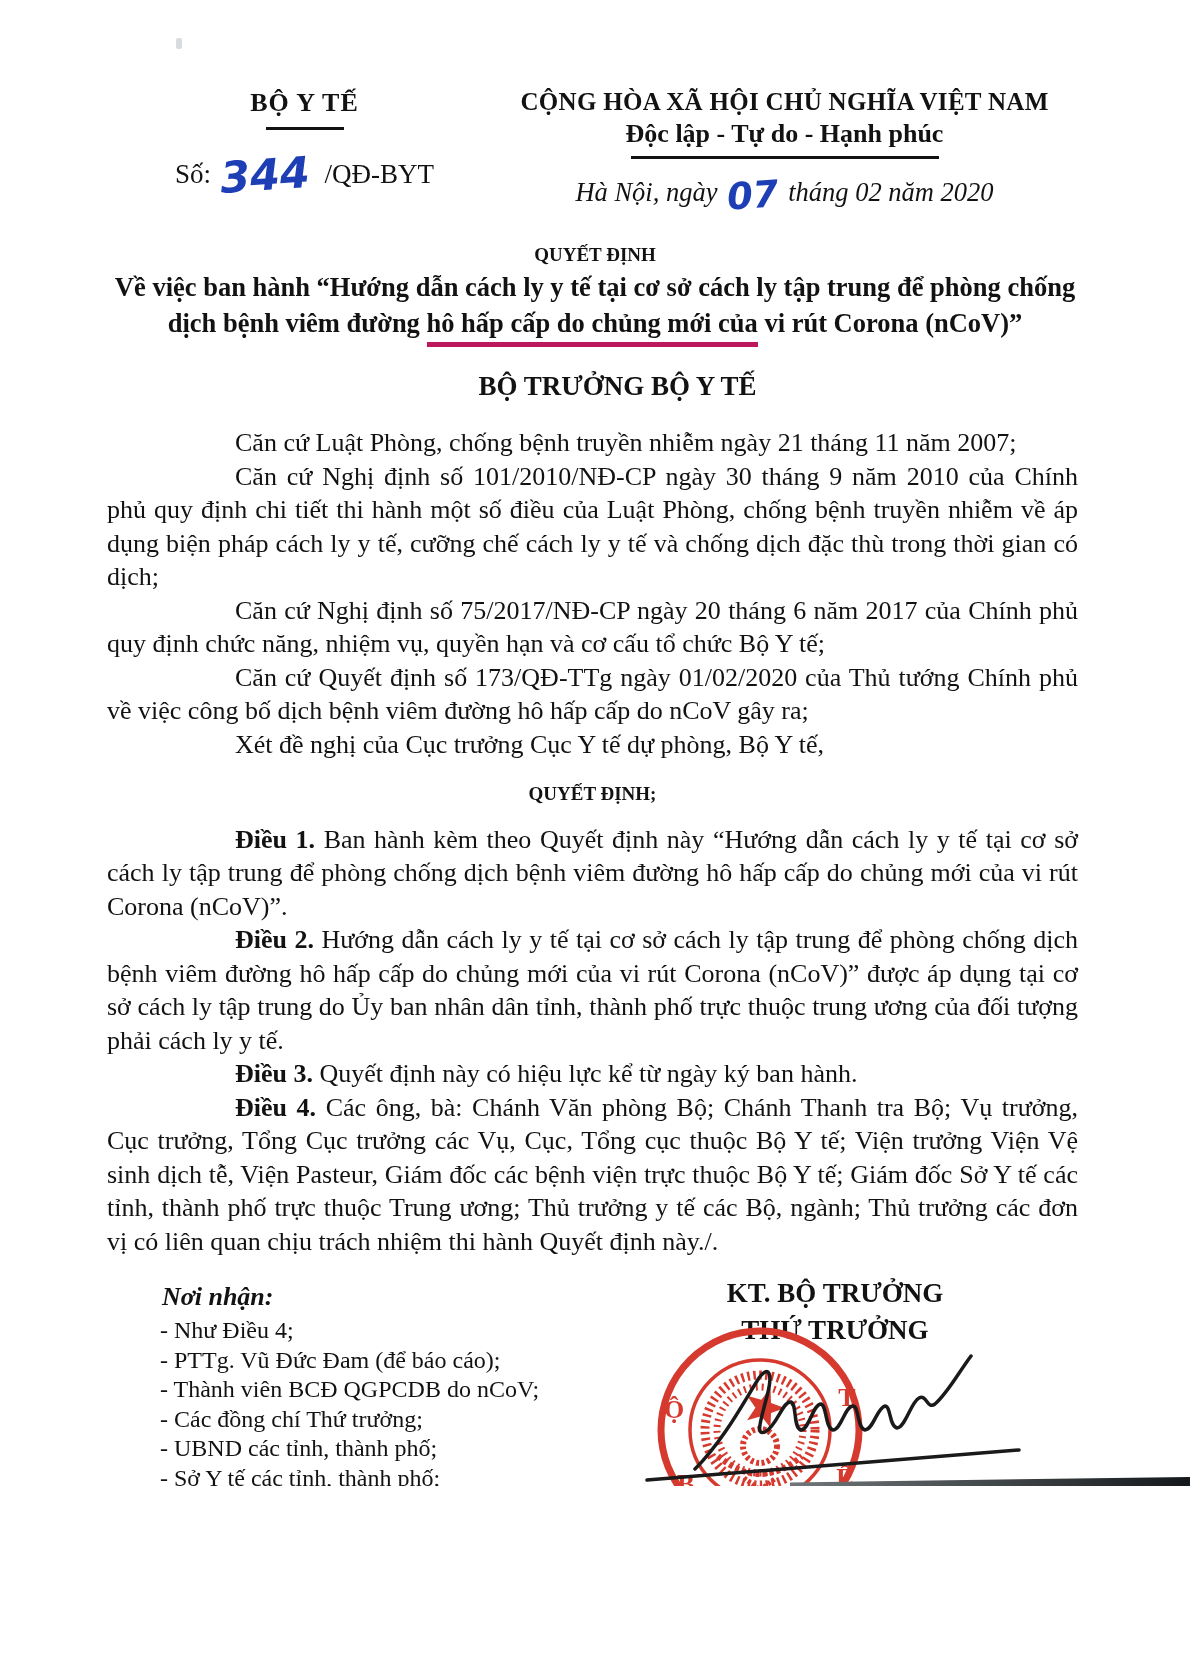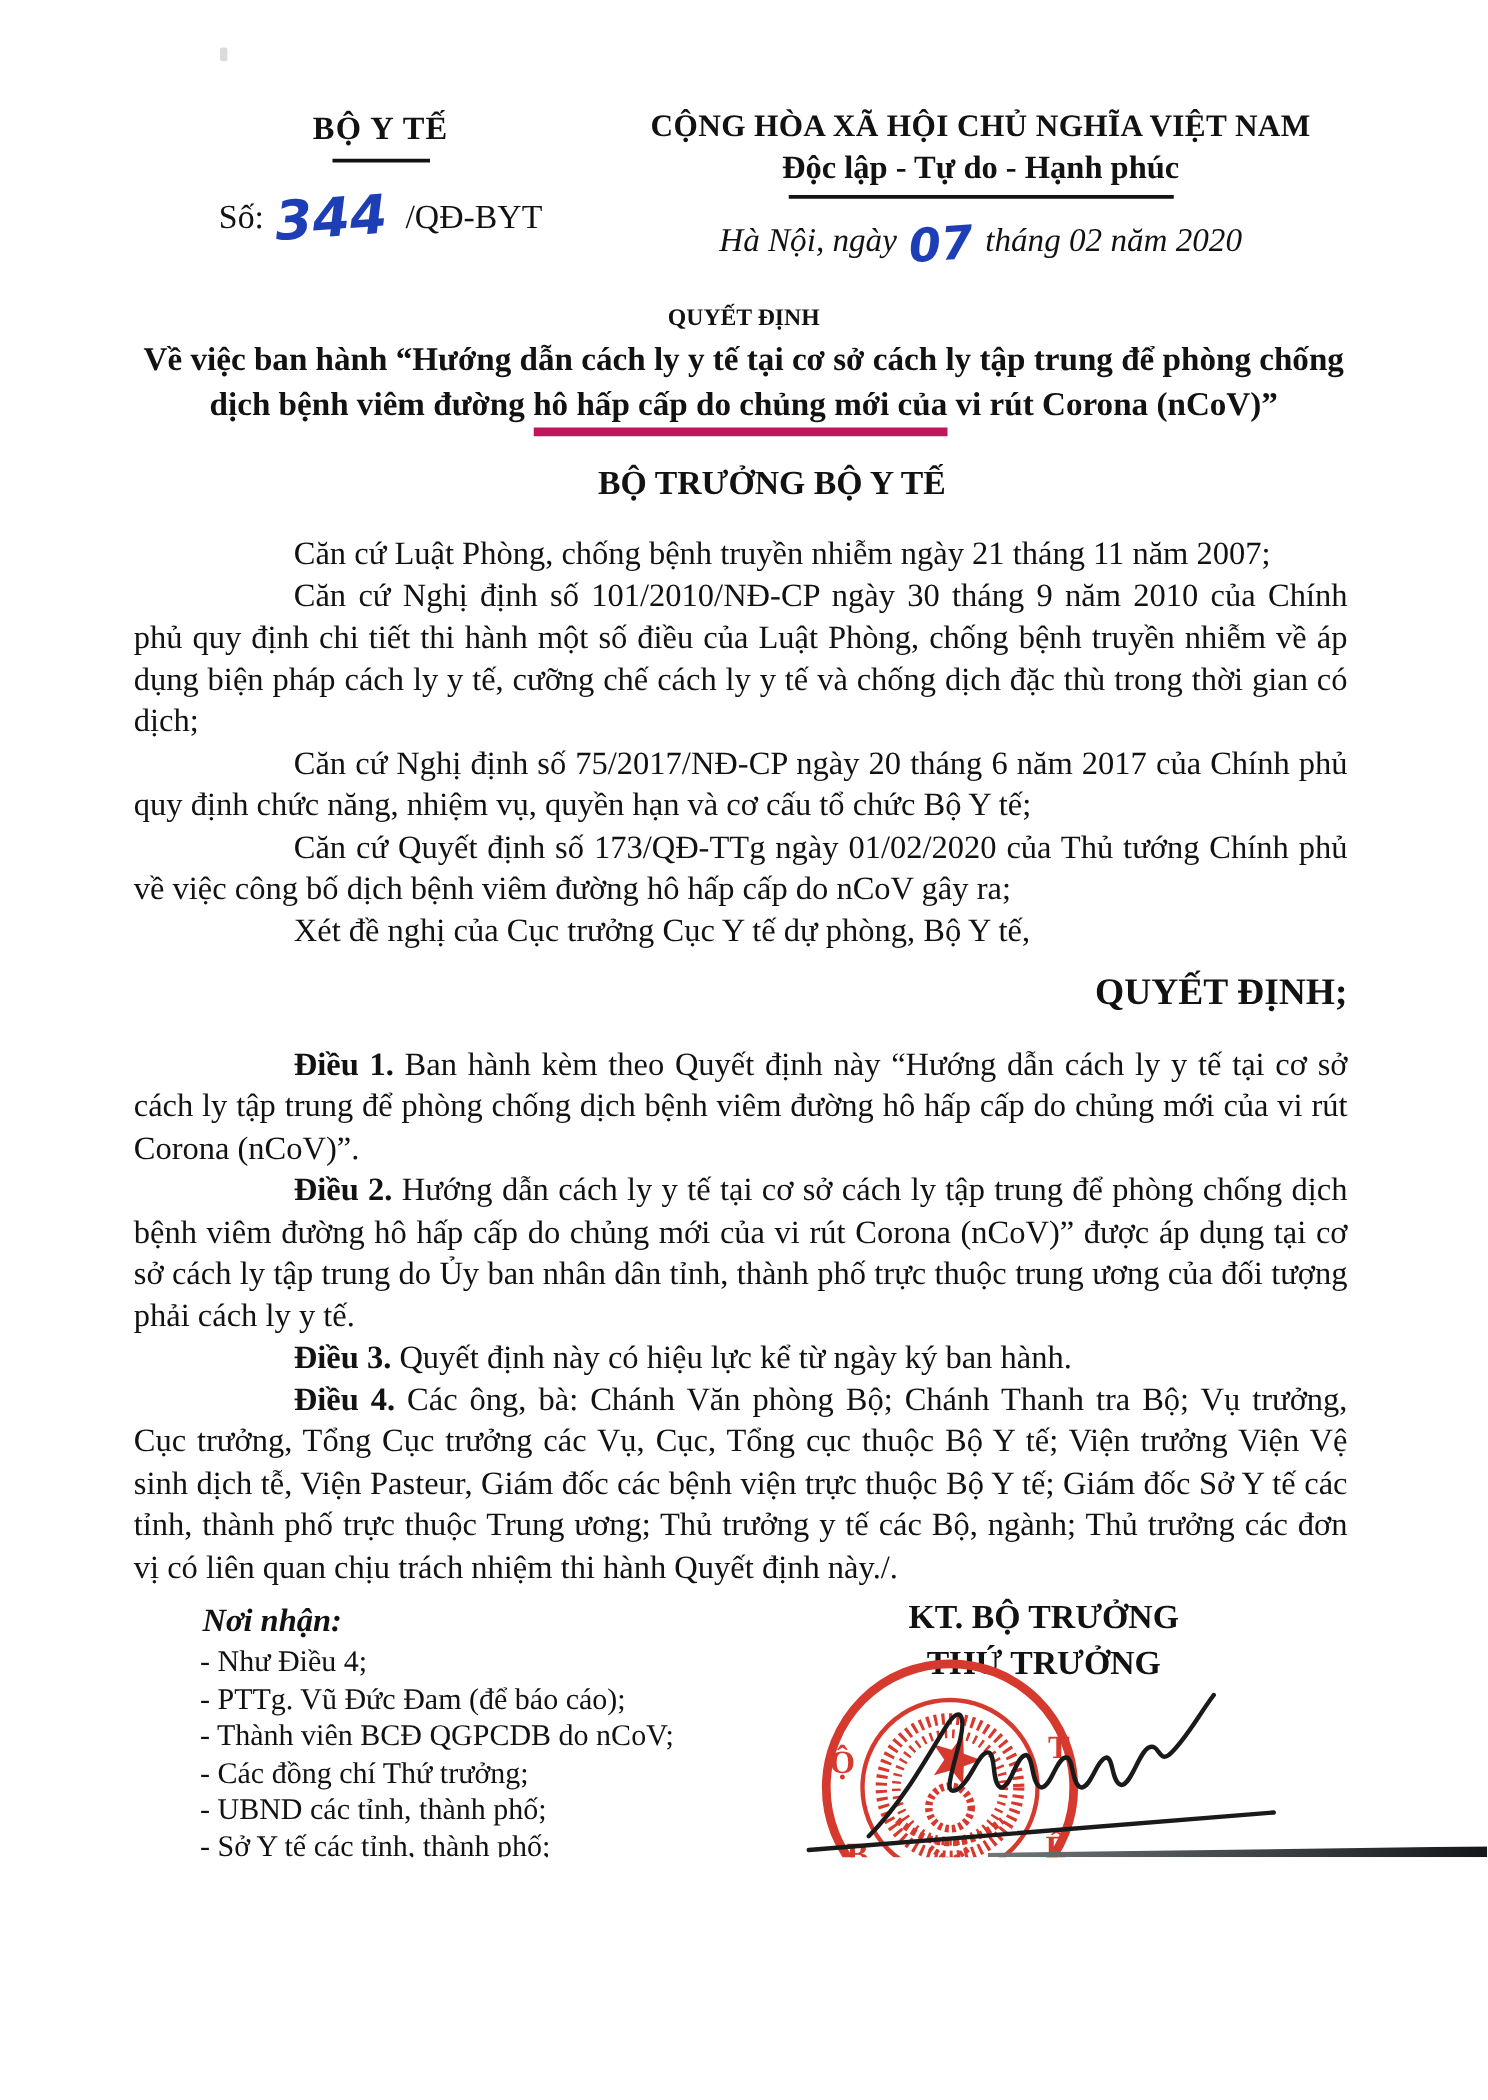--- a/index.html
+++ b/index.html
@@ -26,26 +26,26 @@
   }
   .hand-num{font-size:43px;margin:0 8px 0 2px;}
   .hand-date{font-size:37px;margin:0 3px;}
   .national-motto1{font-weight:bold;font-size:25px;white-space:nowrap;letter-spacing:.3px;}
   .national-motto2{font-weight:bold;font-size:26px;margin-top:3px;}
   .motto-rule{width:308px;border-top:3px solid #121212;margin:7px auto 0;}
   .date-line{margin-top:18px;font-size:26.5px;font-style:italic;white-space:nowrap;}
   
   .doc-kind{text-align:center;font-weight:bold;font-size:19px;margin-top:32px;}
   .doc-title{text-align:center;font-weight:bold;font-size:26.5px;line-height:36px;margin-top:3px;}
-  .underline-phrase{border-bottom:7px solid #be185d;padding-bottom:4px;}
+  .underline-phrase{border-bottom:5px solid #be185d;padding-bottom:4px;}
   .authority{text-align:center;font-weight:bold;font-size:27px;margin-top:30px;padding-left:45px;}
   
   .body{margin:24px 112px 0 107px;font-size:26px;line-height:33.5px;text-align:justify;}
   .body p{margin:0;text-indent:128px;}
-  .decision-heading{text-align:right;font-weight:bold;font-size:30px;margin:16px 0 24px;text-indent:0 !important;}
+  .decision-heading{text-align:center;font-weight:bold;font-size:19px;margin:16px 0 12px;text-indent:0 !important;}
   
   .footer{position:absolute;left:0;top:1270px;width:1190px;height:300px;}
   .recipients{position:absolute;left:160px;top:12px;}
   .recipients-heading{font-weight:bold;font-style:italic;font-size:26px;margin:0 0 4px 2px;}
   .recipients ul{list-style:none;margin:0;padding:0;}
   .recipients li{font-size:24px;line-height:29.5px;white-space:nowrap;}
   .sig-block{position:absolute;left:600px;top:8px;width:470px;text-align:center;}
   .sig-line1{font-weight:bold;font-size:27px;}
   .sig-line2{font-weight:bold;font-size:27px;margin-top:6px;}
   .sig-name{position:absolute;top:240px;left:0;width:470px;text-align:center;font-weight:normal;font-size:28px;}

